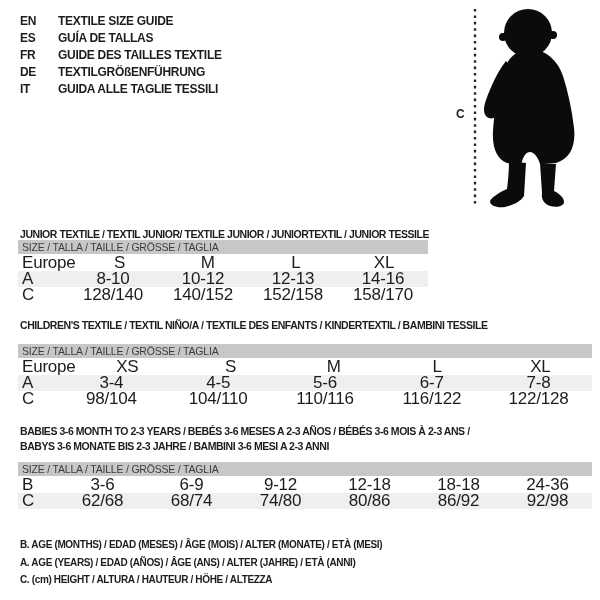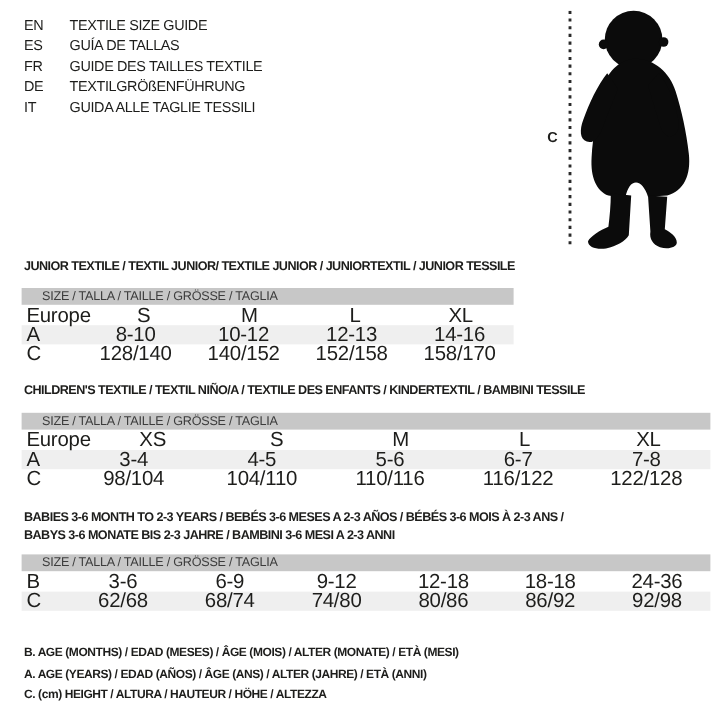--- a/index.html
+++ b/index.html
@@ -4,34 +4,34 @@
 <style>
   html,body{margin:0;padding:0;}
   body{
     width:600px;height:600px;background:#ffffff;position:relative;
     font-family:"Liberation Sans", sans-serif;color:#1d1d1b;overflow:hidden;
   }
   .abs{position:absolute;}
 
   
   .lang-block{left:20px;top:13px;}
-  .lang-row{display:flex;line-height:17px;font-weight:normal;font-size:12px;letter-spacing:-0.3px;}
+  .lang-row{display:flex;line-height:17px;font-weight:bold;font-size:12px;letter-spacing:-0.3px;}
   .lang-code{width:38px;flex:0 0 38px;}
   .lang-label{white-space:nowrap;}
 
   
   .c-marker{left:456px;top:107px;font-size:12px;font-weight:bold;}
   .dash-svg{left:471px;top:9px;}
   .kid-svg{left:483px;top:5px;}
 
   
   .tbl-title{left:20px;font-weight:bold;font-size:10.5px;letter-spacing:-0.45px;white-space:nowrap;}
   .size-table{left:18px;}
   .size-bar{height:14px;line-height:14px;background:#c7c7c7;color:#3c3c3c;
-            font-size:10.5px;letter-spacing:-0.2px;padding-left:17px;margin-bottom:1px;}
+            font-size:10.5px;letter-spacing:-0.2px;padding-left:4px;margin-bottom:1px;}
   .trow{display:flex;height:16px;line-height:16px;font-size:17px;letter-spacing:-0.2px;}
   .trow.shade{background:#efefef;}
   .lbl{padding-left:4px;text-align:left;}
   .t1 .lbl{flex:0 0 46px;}
   .t23 .lbl{flex:0 0 36px;}
   .val{flex:1;text-align:center;}
 
   
   .legend{left:20px;top:536px;font-weight:bold;font-size:10px;letter-spacing:-0.35px;}
   .legend div{line-height:17.5px;white-space:nowrap;}
@@ -74,21 +74,21 @@
     <circle cx="20" cy="32" r="4"></circle>
     <circle cx="70" cy="30" r="4"></circle>
     <path d="M45,44 C30,46 21,58 18,74 C15,90 11,108 10,126 C9,143 14,154 24,158 L38,160 C40,151 43,147 47,147 C51,147 55,152 57,159 L73,158 C87,154 93,141 91,123 C89,105 85,87 80,71 C75,55 61,43 45,44 Z"></path>
     <path d="M23,56 C15,66 8,81 3,95 C0,103 0,111 6,113 C12,115 16,109 19,102 C23,91 28,79 32,69 Z"></path>
     <path d="M66,56 C73,64 78,77 81,89 C83,97 84,105 78,108 C72,111 68,104 66,96 C63,86 60,76 57,66 Z"></path>
     <path d="M26,156 C26,166 25,176 24,184 C17,187 9,192 7,196 C7,201 14,203 22,202 C31,200 38,196 41,191 L43,158 Z"></path>
     <path d="M57,158 L59,188 C58,194 61,199 67,201 C74,203 81,201 81,197 C81,192 75,188 71,186 L73,159 Z"></path>
   </g>
 </svg>
 
-<div class="abs tbl-title" style="top:216px;">JUNIOR TEXTILE / TEXTIL JUNIOR/ TEXTILE JUNIOR / JUNIORTEXTIL / JUNIOR TESSILE</div>
+<div class="abs tbl-title" style="top:228px;">JUNIOR TEXTILE / TEXTIL JUNIOR/ TEXTILE JUNIOR / JUNIORTEXTIL / JUNIOR TESSILE</div>
 <div class="abs size-table t1" style="top:240px;width:410px;">
   <div class="size-bar">SIZE / TALLA / TAILLE / GRÖSSE / TAGLIA</div>
   <div class="trow">
     <span class="lbl">Europe</span>
     <span class="val">S</span>
     <span class="val">M</span>
     <span class="val">L</span>
     <span class="val">XL</span>
   </div>
   <div class="trow shade">

